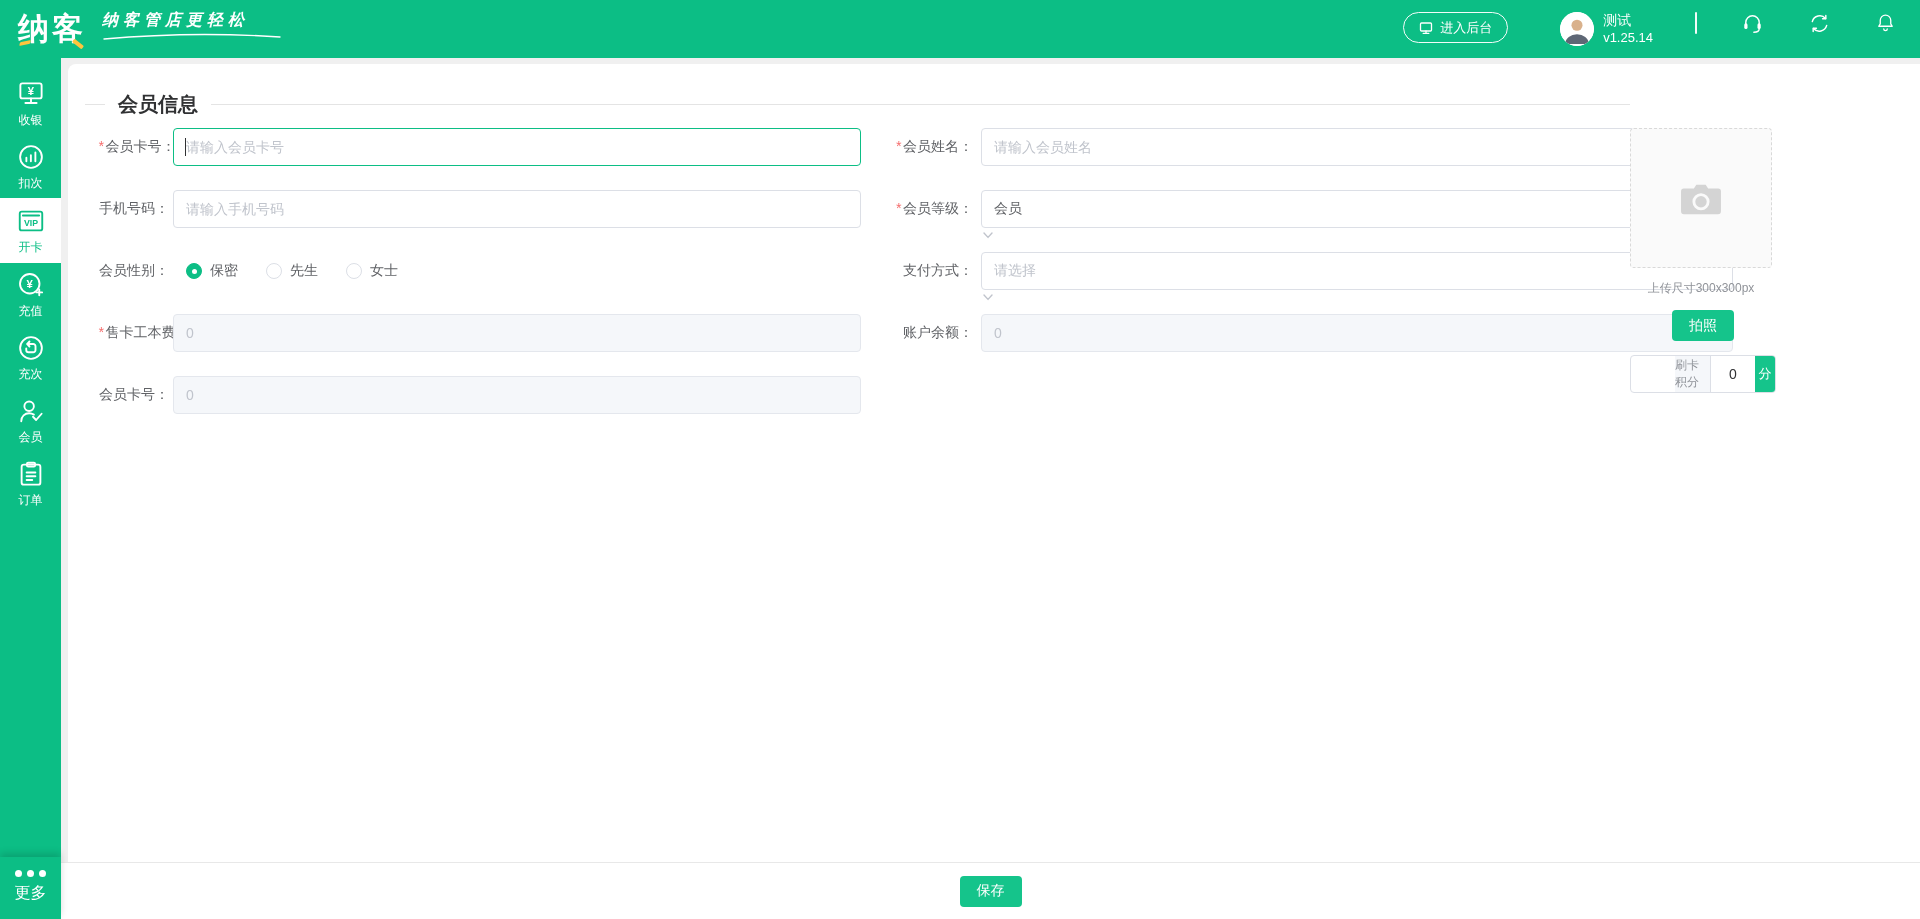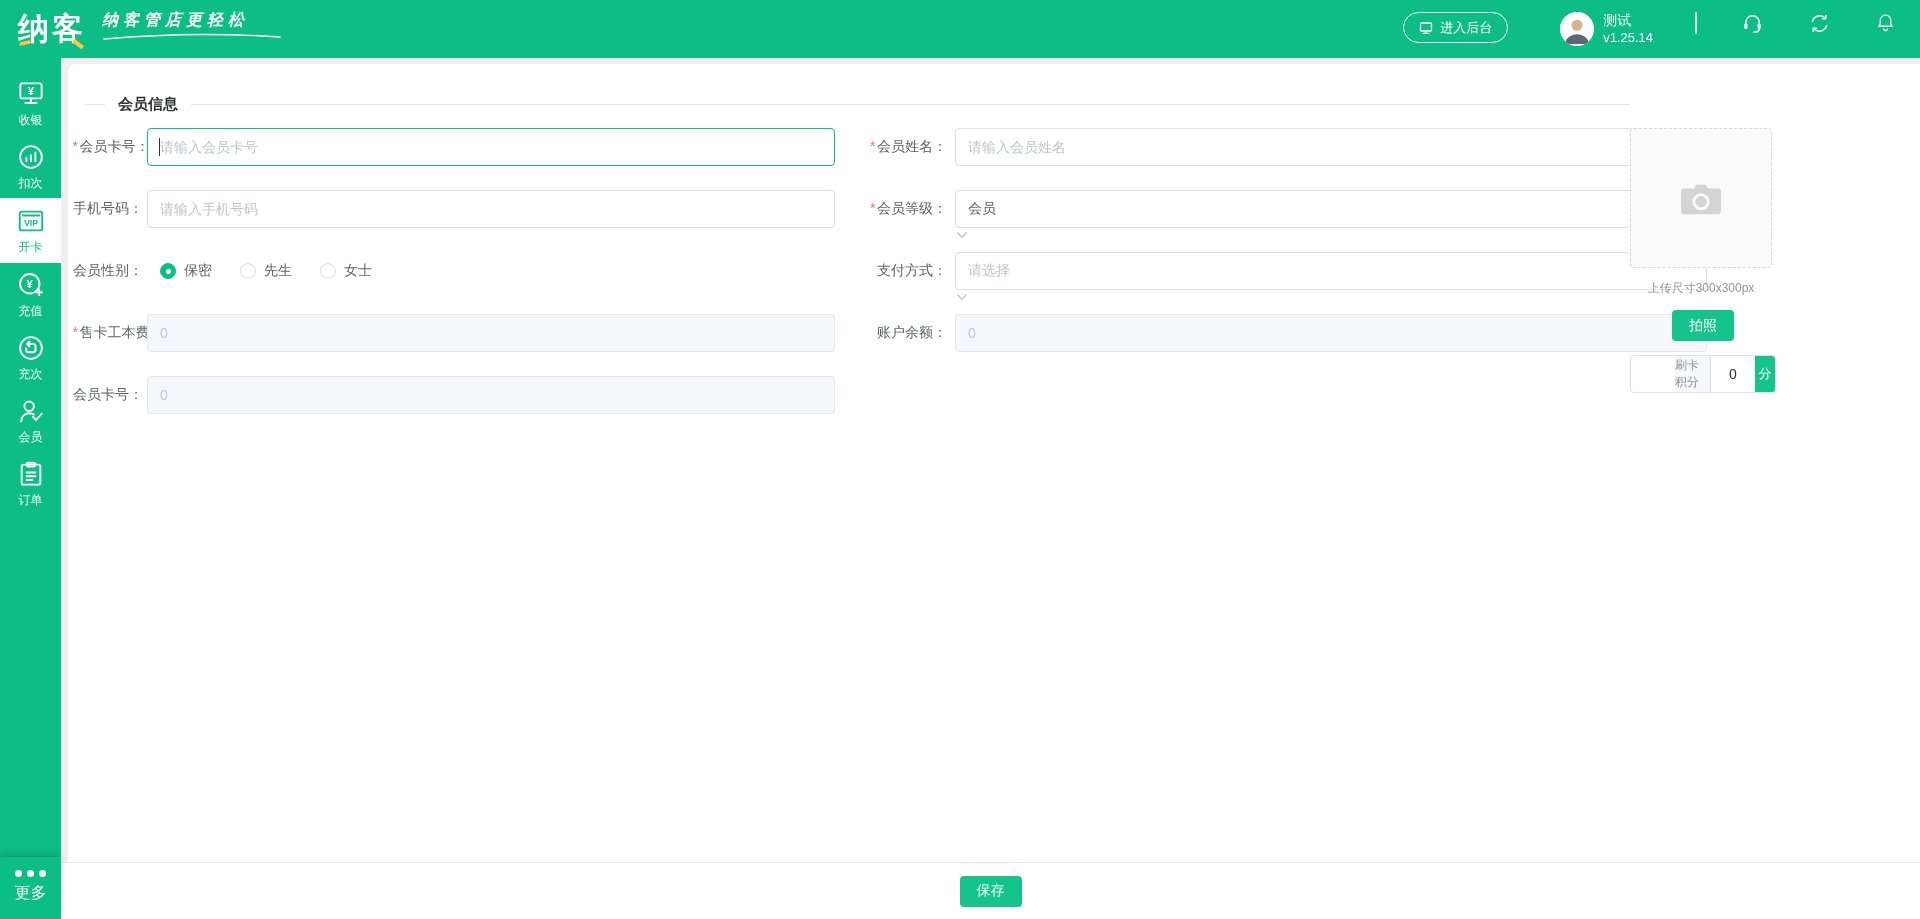--- a/index.html
+++ b/index.html
@@ -44,24 +44,24 @@
   .dots{ display:flex; gap:5px; }
   .dots b{ width:7px; height:7px; border-radius:50%; background:#fff; }
 
   
   .main{ flex:1; display:flex; flex-direction:column; background:#f0f0f0; }
   .card{ flex:1; margin:6px 0 0 7px; background:#fff; border-radius:8px 0 0 0; position:relative; padding-top:30px; }
   .section-title{ margin-left:17px; width:1545px; display:flex; align-items:center; height:20px; }
   .st-line{ height:1px; background:#e4e4e4; }
   .st-line.l{ width:20px; margin-right:13px; }
   .st-line.r{ flex:1; margin-left:13px; }
-  .st-text{ font-size:15px; font-weight:bold; color:var(--text-dark); }
+  .st-text{ font-size:20px; font-weight:bold; color:var(--text-dark); }
 
   .form{ margin:14px 0 0 4px; }
-  .row{ display:flex; margin-bottom:24px; height:38px; }
+  .row{ display:flex; margin-bottom:24px; height:38px;margin-left:26px; }
   .field{ display:flex; align-items:center; }
   .lbl{ font-size:14px; color:var(--text); text-align:right; white-space:nowrap; padding-right:4px; }
   .c1 .lbl{ width:75px; }
   .c2 .lbl{ width:120px; padding-right:8px; }
   .req{ color:var(--red); margin-right:2px; }
   .ctrl{ position:relative; height:38px; }
   .c1 .ctrl{ width:688px; }
   .c2 .ctrl{ width:752px; }
   .ipt{ width:100%; height:38px; border:1px solid var(--border); border-radius:4px; padding:0 12px; font-size:14px; color:var(--text-dark); outline:none; background:#fff; font-family:inherit; }
   .ipt::placeholder{ color:var(--ph); }

